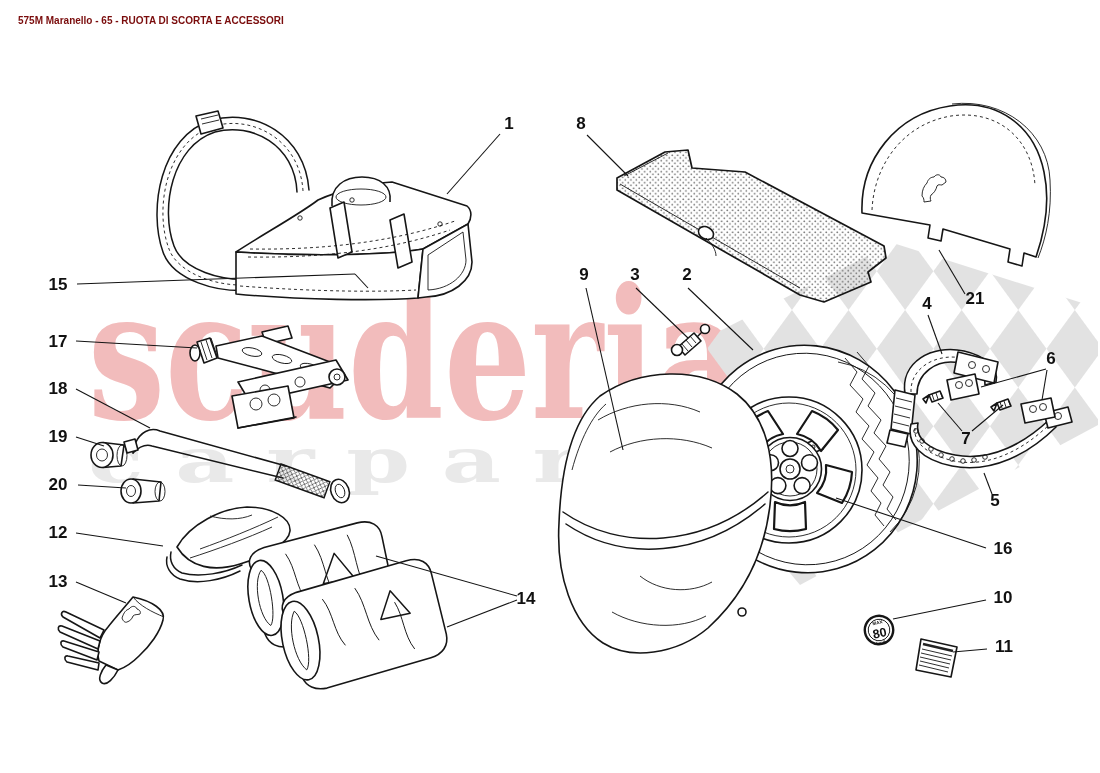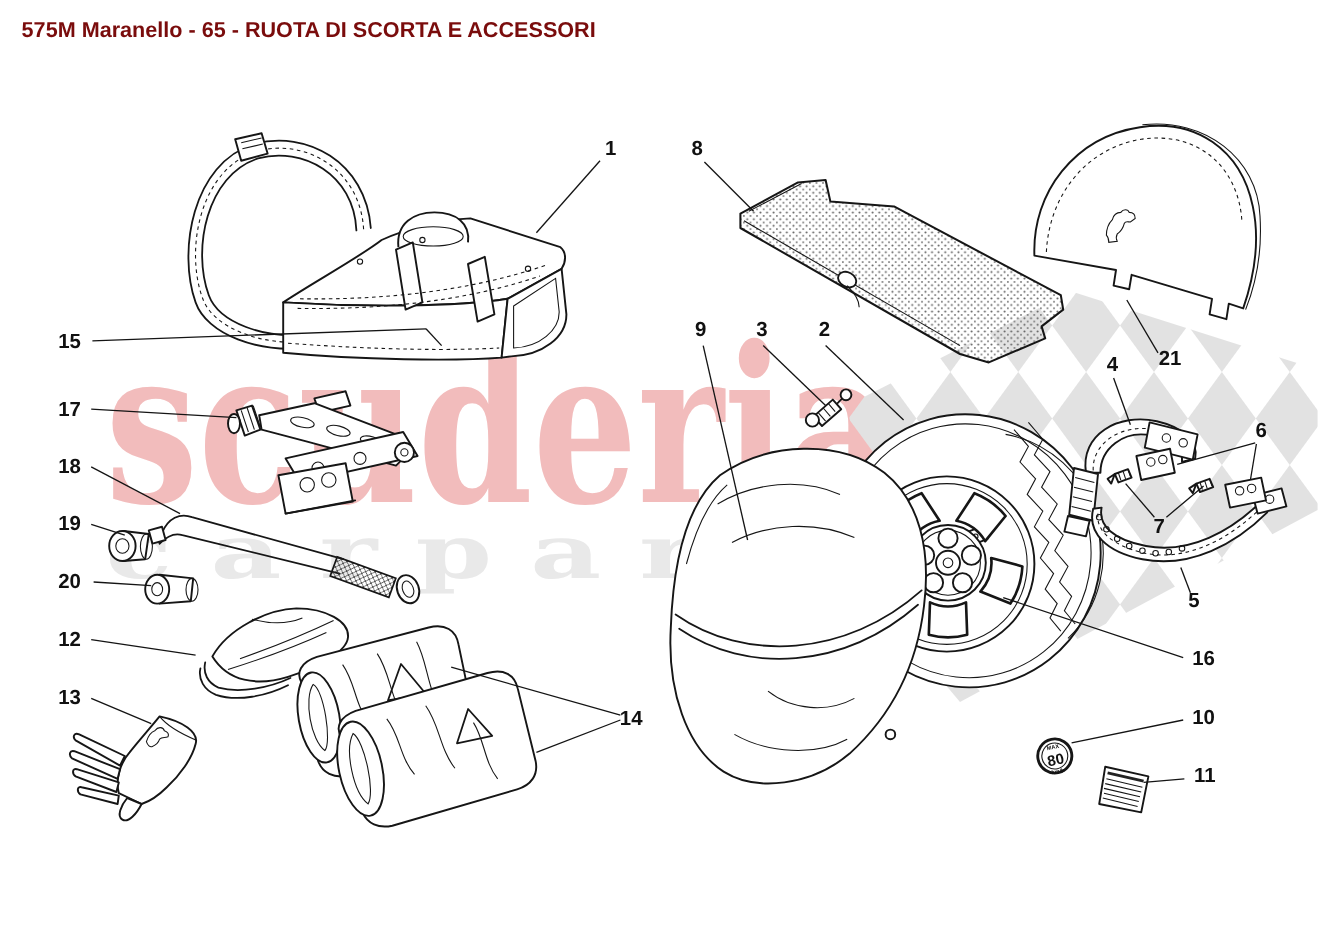--- a/index.html
+++ b/index.html
@@ -1,19 +1,19 @@
 <!DOCTYPE html>
 <html><head>
 <meta charset="utf-8">
 <style>
   html,body{margin:0;padding:0;background:#ffffff;}
   body{width:1100px;height:773px;position:relative;overflow:hidden;
        font-family:"Liberation Sans",sans-serif;}
   #stage{position:absolute;left:0;top:0;width:1100px;height:773px;}
-  #page-title{position:absolute;left:18px;top:15px;font-size:18px;font-weight:bold;
+  #page-title{position:absolute;left:18px;top:15px;font-size:10px;font-weight:bold;
        letter-spacing:0;color:#7a0c0c;white-space:nowrap;}
   svg text.callout{font-family:"Liberation Sans",sans-serif;font-size:17px;
        font-weight:bold;fill:#111;text-anchor:middle;}
   svg .ln{stroke:#161616;fill:none;stroke-width:1.5;stroke-linecap:round;stroke-linejoin:round;}
   svg .wf{stroke:#161616;fill:#ffffff;stroke-width:1.6;stroke-linejoin:round;}
   svg .thin{stroke:#161616;fill:none;stroke-width:0.9;}
   svg .dash{stroke:#161616;fill:none;stroke-width:0.9;stroke-dasharray:3 3;}
   svg .leader{stroke:#141414;stroke-width:1.1;fill:none;}
   svg text.wm1{font-family:"DejaVu Serif",serif;font-weight:bold;}
   svg text.wm2{font-family:"DejaVu Serif",serif;font-weight:bold;}

